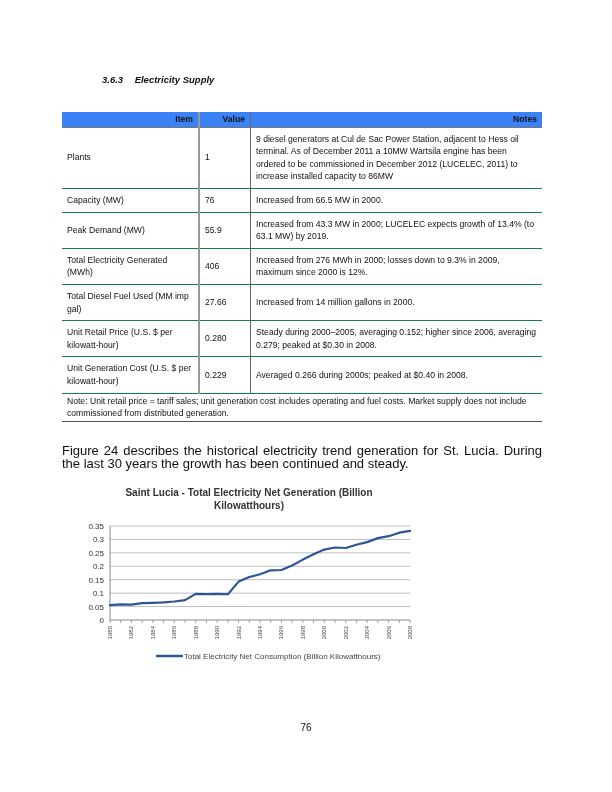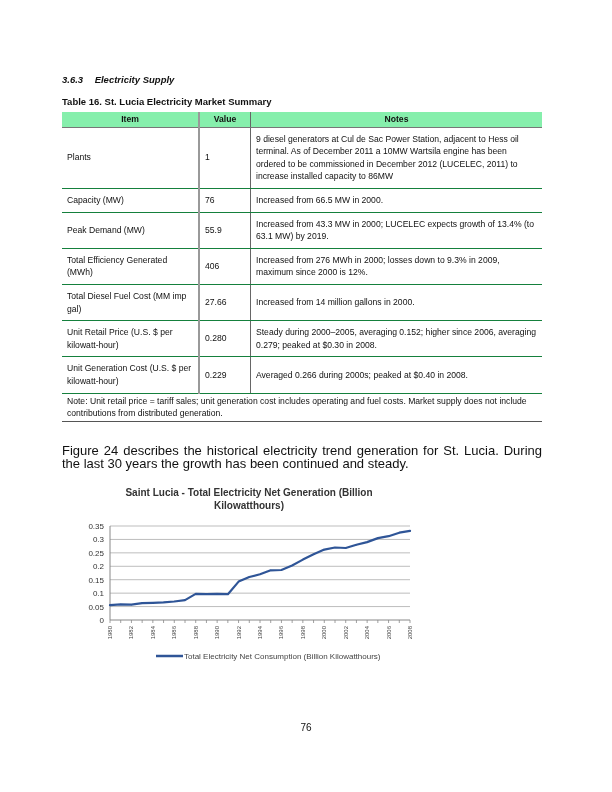--- a/index.html
+++ b/index.html
@@ -1,22 +1,22 @@
 <!DOCTYPE html>
 <html><head>
 <meta charset="utf-8">
 <style>
   html, body { margin: 0; padding: 0; background: #ffffff; }
   body { width: 612px; height: 792px; position: relative; font-family: "Liberation Sans", sans-serif; color: #111; overflow: hidden; }
   .page { position: absolute; left: 0; top: 0; width: 612px; height: 792px; }
   .section-heading { position: absolute; left: 62px; top: 74px; font-size: 9.5px; font-weight: bold; font-style: italic; }
-  .section-heading .num { display: inline-block; width: 30px; }
+  .section-heading .num { display: inline-block; width: 30px; margin-left: 40px; }
   .table-caption { position: absolute; left: 62px; top: 96px; font-size: 9.5px; font-weight: bold; }
   table.summary { position: absolute; left: 62px; top: 112px; width: 480px; border-collapse: collapse; font-size: 8.6px; line-height: 12.6px; }
-  table.summary th { background: #86efac; text-align: center; font-weight: bold; padding: 1px 5px; border-bottom: 1px solid #777; }
+  table.summary th { background: #3b82f6; text-align: right; font-weight: bold; padding: 1px 5px; border-bottom: 1px solid #777; }
   table.summary td { padding: 5px 5px; vertical-align: middle; border-bottom: 1px solid #15803d; }
   table.summary td.c-item, table.summary th.c-item { width: 126px; border-right: 2px solid #999; }
   table.summary td.c-val, table.summary th.c-val { width: 40px; border-right: 1px solid #666; }
   table.summary tr.foot td { border-right: none; padding: 1px 5px; }
   table.summary tr.foot-last td { border-bottom: 1.5px solid #555; }
   table.summary tr.source td { border-bottom: none; }
   .body-para { position: absolute; left: 62px; top: 444px; width: 480px; font-size: 13px; line-height: 13px; text-align: justify; }
   .chart { position: absolute; left: 68px; top: 482px; width: 362px; height: 182px; }
   .chart svg { width: 362px; height: 182px; display: block; }
   .page-number { position: absolute; left: 0; width: 612px; top: 722px; text-align: center; font-size: 10px; }
@@ -24,21 +24,20 @@
 </head>
 <body>
 
 <div class="page">
 
   <div class="section-heading">
     <span class="num">3.6.3</span>
     <span>Electricity Supply</span>
   </div>
 
-  <div class="table-caption">Table 16. St. Lucia Electricity Market Summary</div>
 
   <table class="summary">
     <thead>
       <tr>
         <th class="c-item">Item</th>
         <th class="c-val">Value</th>
         <th>Notes</th>
       </tr>
     </thead>
     <tbody id="table-body">
@@ -51,41 +50,41 @@
           <td class="c-item">Capacity (MW)</td>
           <td class="c-val">76</td>
           <td>Increased from 66.5 MW in 2000.</td>
         </tr>
         <tr>
           <td class="c-item">Peak Demand (MW)</td>
           <td class="c-val">55.9</td>
           <td>Increased from 43.3 MW in 2000; LUCELEC expects growth of 13.4% (to 63.1 MW) by 2019.</td>
         </tr>
         <tr>
-          <td class="c-item">Total Efficiency Generated (MWh)</td>
+          <td class="c-item">Total Electricity Generated (MWh)</td>
           <td class="c-val">406</td>
           <td>Increased from 276 MWh in 2000; losses down to 9.3% in 2009, maximum since 2000 is 12%.</td>
         </tr>
         <tr>
-          <td class="c-item">Total Diesel Fuel Cost (MM imp gal)</td>
+          <td class="c-item">Total Diesel Fuel Used (MM imp gal)</td>
           <td class="c-val">27.66</td>
           <td>Increased from 14 million gallons in 2000.</td>
         </tr>
         <tr>
           <td class="c-item">Unit Retail Price (U.S. $ per kilowatt-hour)</td>
           <td class="c-val">0.280</td>
           <td>Steady during 2000–2005, averaging 0.152; higher since 2006, averaging 0.279; peaked at $0.30 in 2008.</td>
         </tr>
         <tr>
           <td class="c-item">Unit Generation Cost (U.S. $ per kilowatt-hour)</td>
           <td class="c-val">0.229</td>
           <td>Averaged 0.266 during 2000s; peaked at $0.40 in 2008.</td>
         </tr>
         <tr class="foot foot-last">
-          <td colspan="3">Note: Unit retail price = tariff sales; unit generation cost includes operating and fuel costs. Market supply does not include contributions from distributed generation.</td>
+          <td colspan="3">Note: Unit retail price = tariff sales; unit generation cost includes operating and fuel costs. Market supply does not include commissioned from distributed generation.</td>
         </tr>
       </tbody>
   </table>
 
   <div class="body-para">Figure 24 describes the historical electricity trend generation for St. Lucia. During the last 30 years the growth has been continued and steady.</div>
 
   <div class="chart">
     <svg id="chart-svg" viewBox="0 0 362 182">
         <text x="181" y="14" text-anchor="middle" font-size="10" font-weight="bold" fill="#333" font-family="Liberation Sans, sans-serif">Saint Lucia - Total Electricity Net Generation (Billion</text>
         <text x="181" y="27" text-anchor="middle" font-size="10" font-weight="bold" fill="#333" font-family="Liberation Sans, sans-serif">Kilowatthours)</text>

